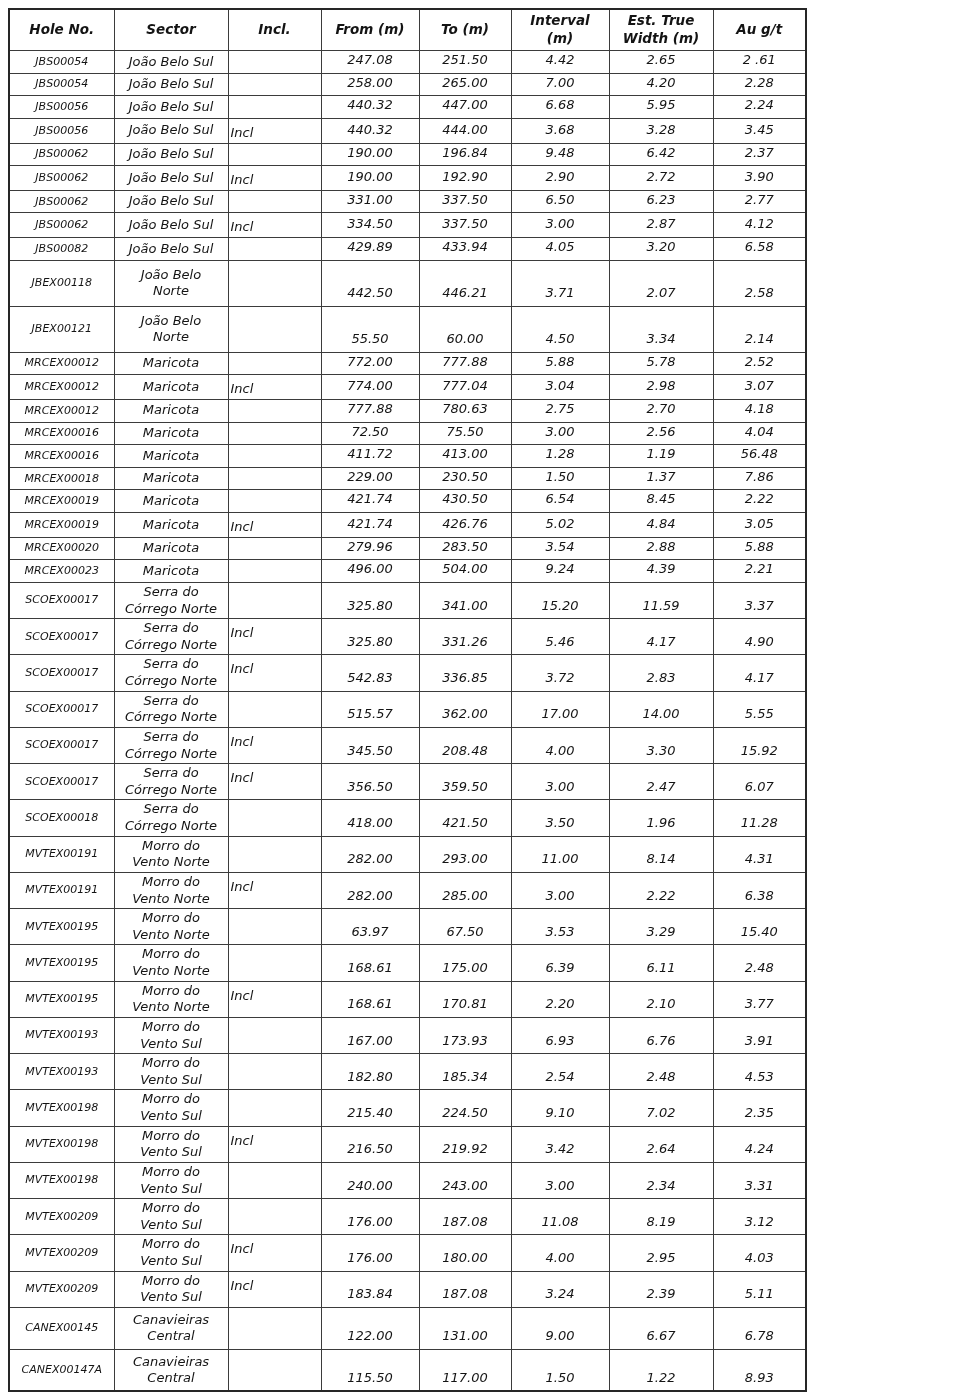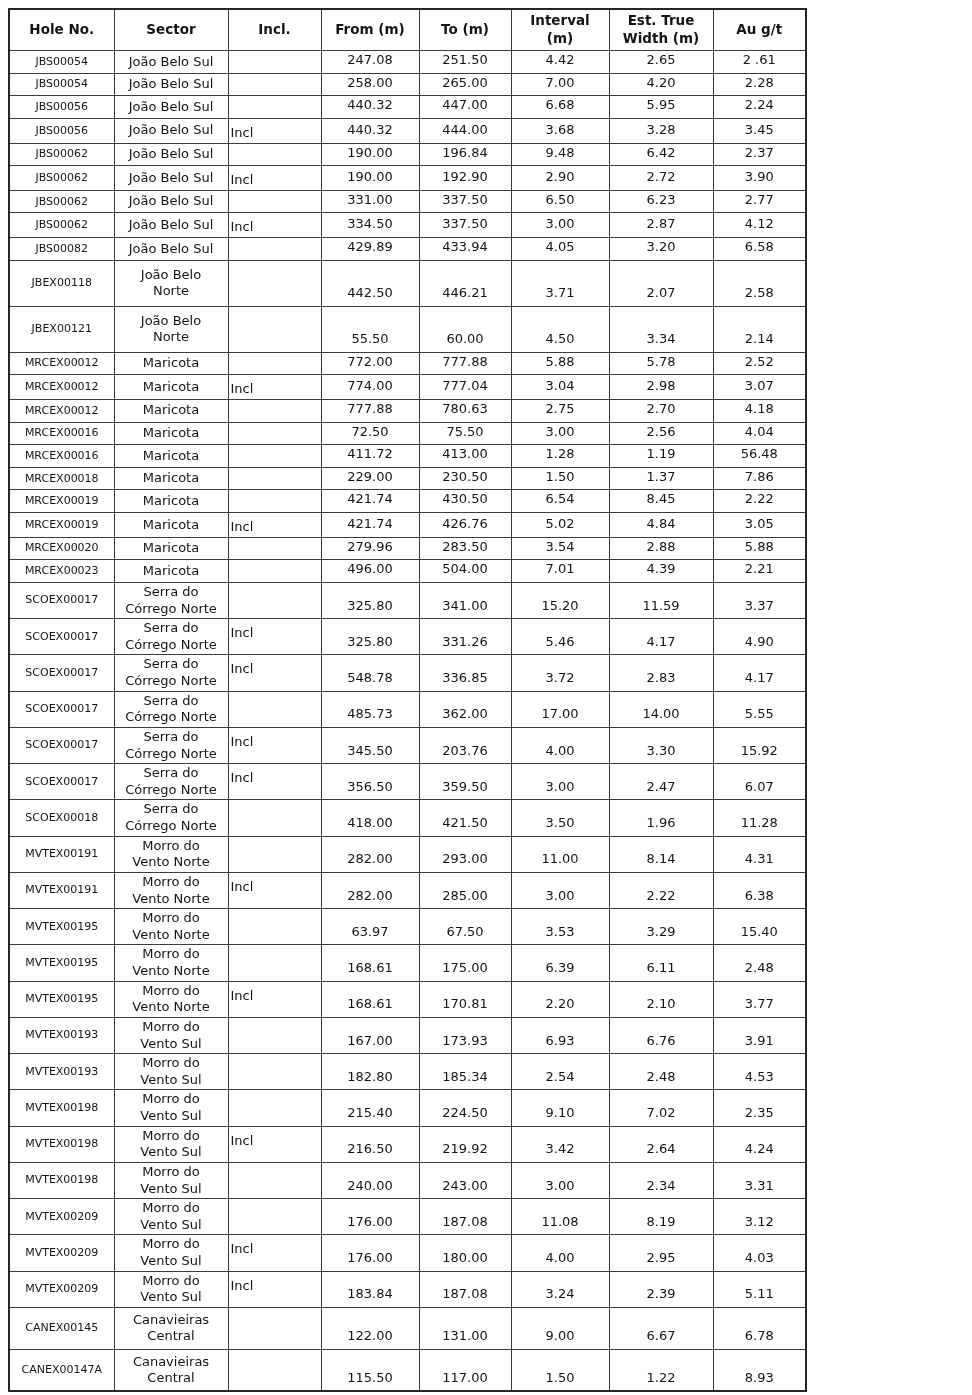--- a/index.html
+++ b/index.html
@@ -9,20 +9,21 @@
     width: 972px;
     font-family: "DejaVu Sans", "Liberation Sans", sans-serif;
     color: #141414;
   }
   .page {
     width: 972px;
     height: 1395px;
     box-sizing: border-box;
     padding: 8px 0 0 8px;
     background: #ffffff;
+    font-style: italic;
   }
   table.drill-table {
     border-collapse: collapse;
     table-layout: fixed;
     width: 797px;
     border: 2px solid #262626;
     background: #ffffff;
   }
   table.drill-table col.c-hole     { width: 105px; }
   table.drill-table col.c-sector   { width: 114px; }
@@ -307,21 +308,21 @@
       <td class="cell-num">3.54</td>
       <td class="cell-num">2.88</td>
       <td class="cell-num">5.88</td>
     </tr>
         <tr style="height: 22px;">
       <td class="cell-hole">MRCEX00023</td>
       <td class="cell-sector">Maricota</td>
       <td class="cell-incl"></td>
       <td class="cell-num">496.00</td>
       <td class="cell-num">504.00</td>
-      <td class="cell-num">7.01</td>
+      <td class="cell-num">9.24</td>
       <td class="cell-num">4.39</td>
       <td class="cell-num">2.21</td>
     </tr>
         <tr style="height: 36px;">
       <td class="cell-hole">SCOEX00017</td>
       <td class="cell-sector">Serra do
 Córrego Norte</td>
       <td class="cell-incl"></td>
       <td class="cell-num">325.80</td>
       <td class="cell-num">341.00</td>
@@ -338,44 +339,44 @@
       <td class="cell-num">331.26</td>
       <td class="cell-num">5.46</td>
       <td class="cell-num">4.17</td>
       <td class="cell-num">4.90</td>
     </tr>
         <tr style="height: 36px;">
       <td class="cell-hole">SCOEX00017</td>
       <td class="cell-sector">Serra do
 Córrego Norte</td>
       <td class="cell-incl">Incl</td>
-      <td class="cell-num">548.78</td>
+      <td class="cell-num">542.83</td>
       <td class="cell-num">336.85</td>
       <td class="cell-num">3.72</td>
       <td class="cell-num">2.83</td>
       <td class="cell-num">4.17</td>
     </tr>
         <tr style="height: 36px;">
       <td class="cell-hole">SCOEX00017</td>
       <td class="cell-sector">Serra do
 Córrego Norte</td>
       <td class="cell-incl"></td>
-      <td class="cell-num">485.73</td>
+      <td class="cell-num">515.57</td>
       <td class="cell-num">362.00</td>
       <td class="cell-num">17.00</td>
       <td class="cell-num">14.00</td>
       <td class="cell-num">5.55</td>
     </tr>
         <tr style="height: 36px;">
       <td class="cell-hole">SCOEX00017</td>
       <td class="cell-sector">Serra do
 Córrego Norte</td>
       <td class="cell-incl">Incl</td>
       <td class="cell-num">345.50</td>
-      <td class="cell-num">203.76</td>
+      <td class="cell-num">208.48</td>
       <td class="cell-num">4.00</td>
       <td class="cell-num">3.30</td>
       <td class="cell-num">15.92</td>
     </tr>
         <tr style="height: 36px;">
       <td class="cell-hole">SCOEX00017</td>
       <td class="cell-sector">Serra do
 Córrego Norte</td>
       <td class="cell-incl">Incl</td>
       <td class="cell-num">356.50</td>

